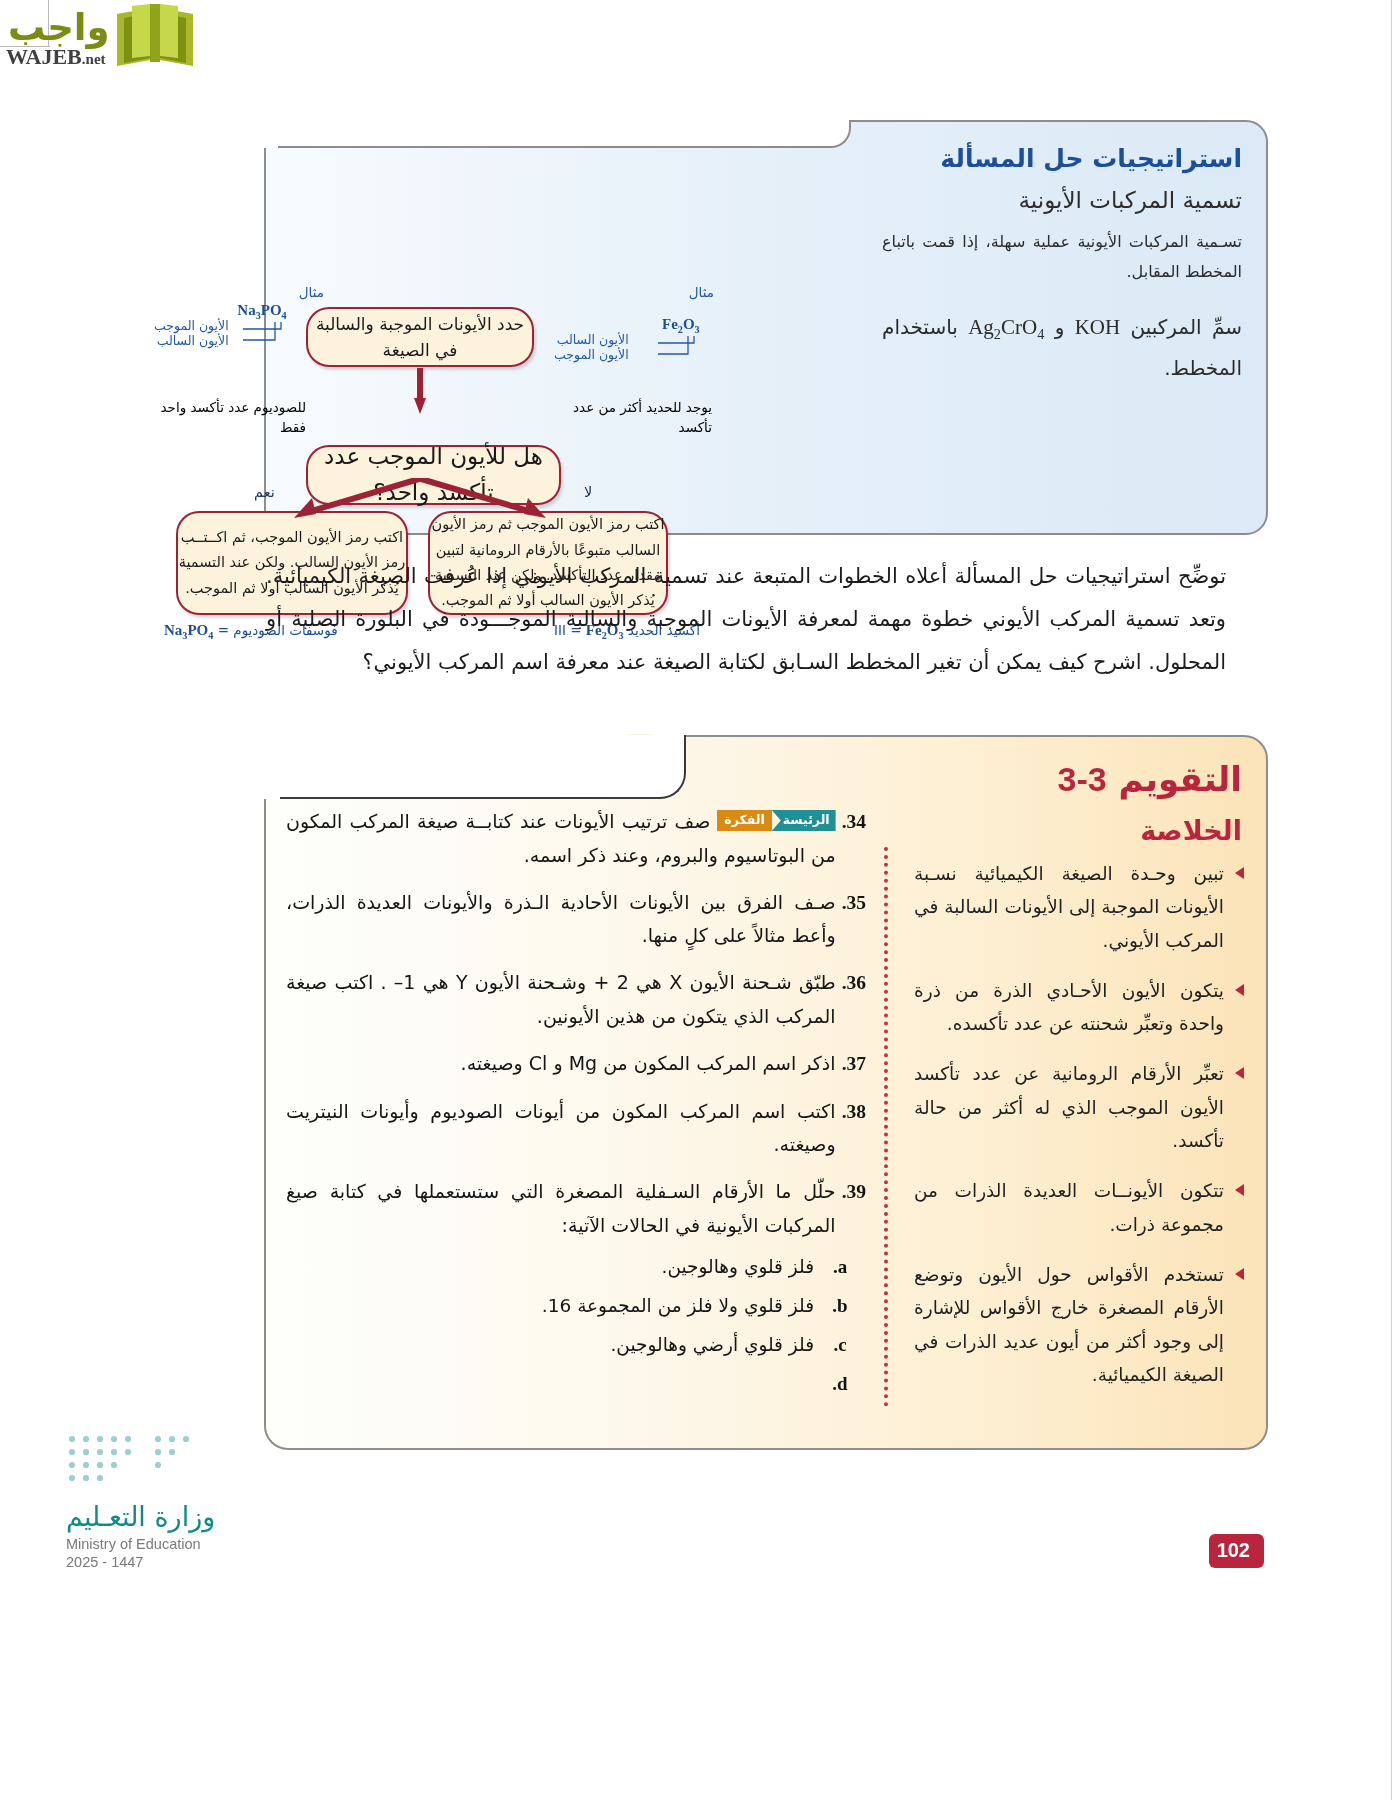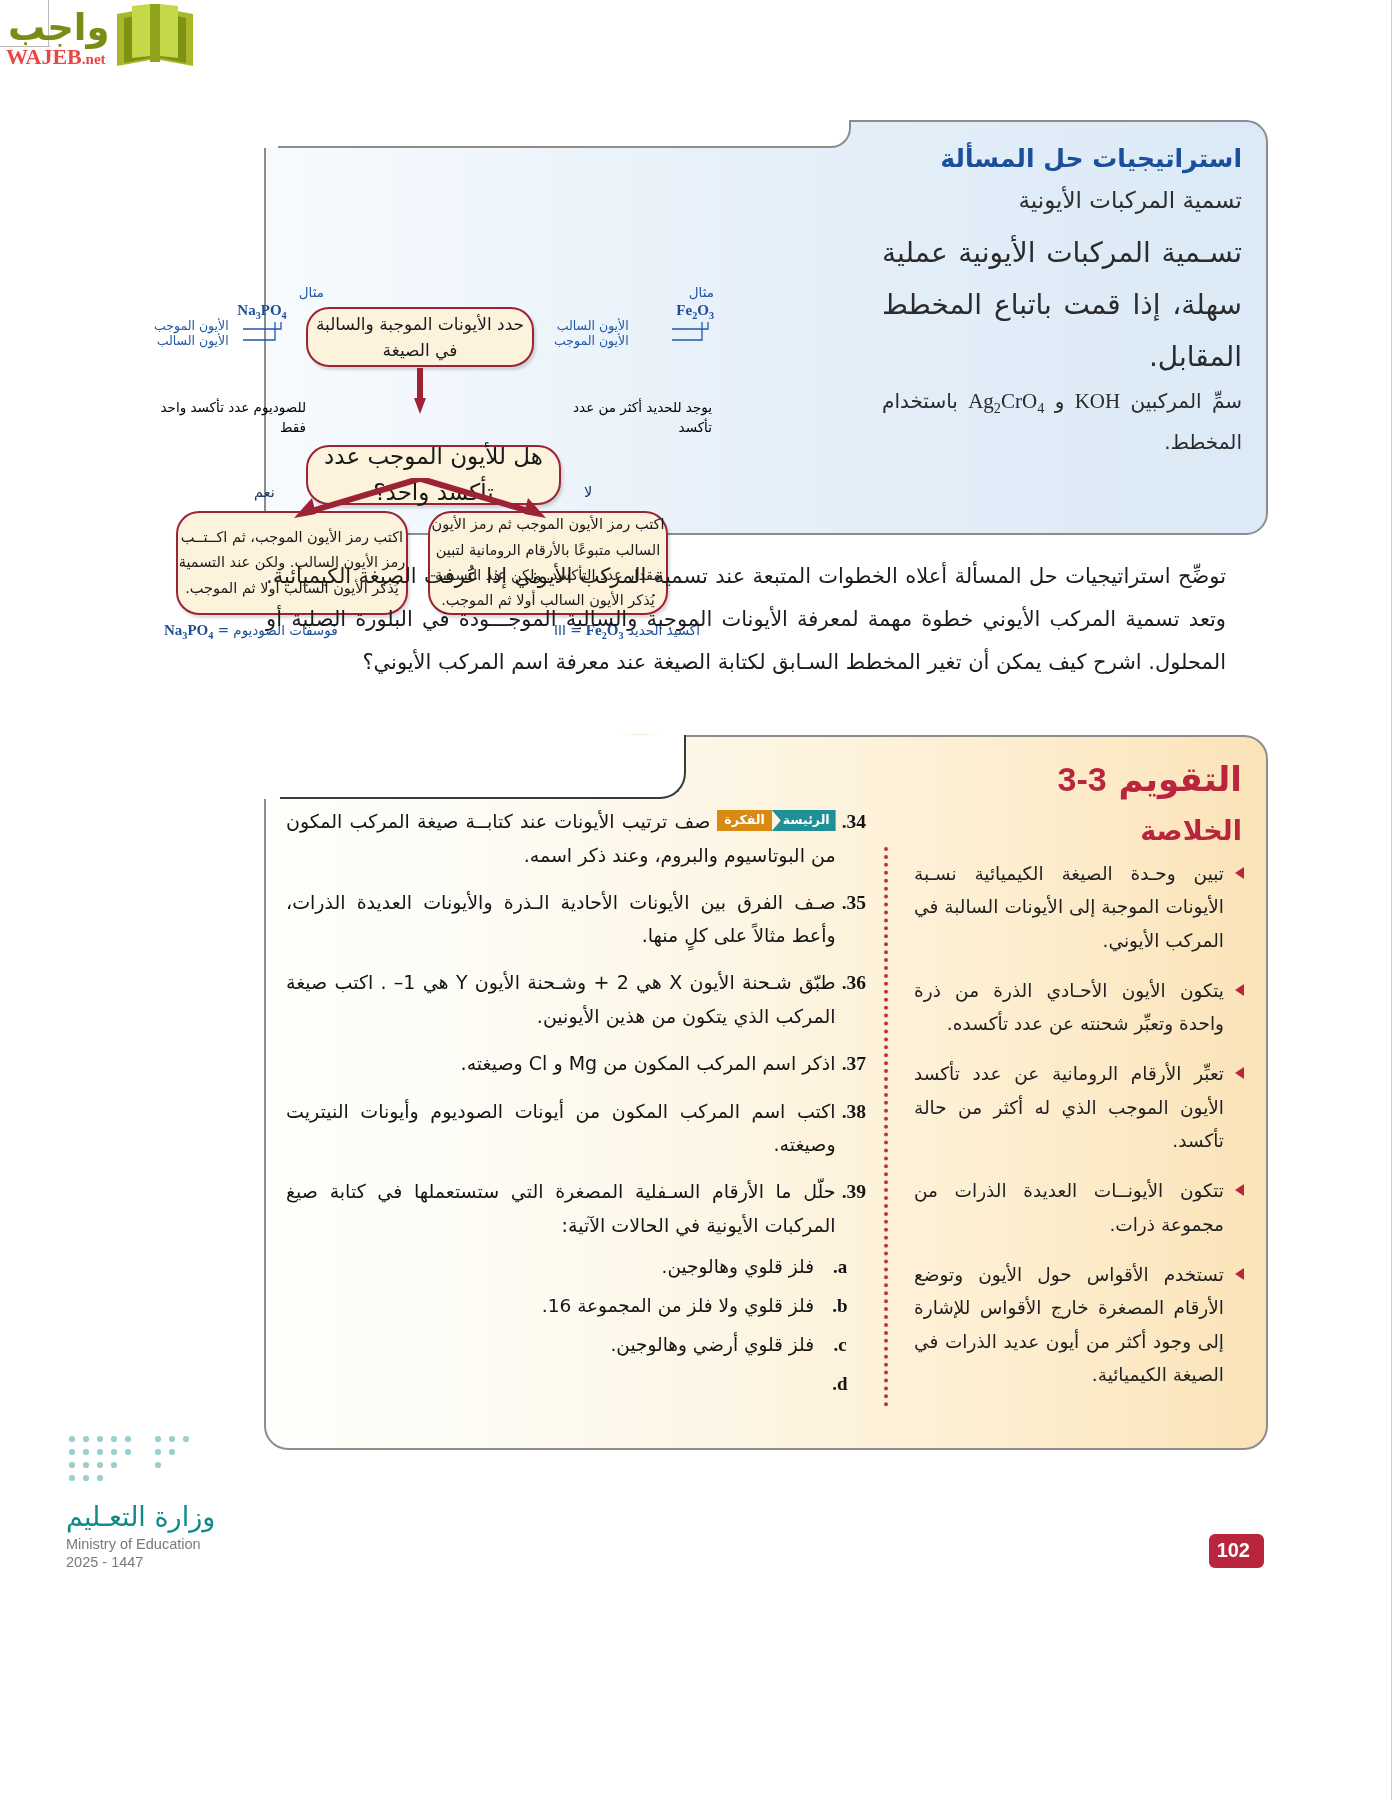--- a/index.html
+++ b/index.html
@@ -26,21 +26,21 @@
     left: 8px; top: 2px;
     font-size: 37px; font-weight: bold;
     color: #7b8c14;
     font-family: "DejaVu Sans", sans-serif;
     letter-spacing: -1px;
   }
   #wajeb-top .wlogo-en {
     position: absolute;
     left: 6px; top: 40px;
     font-size: 22px; font-weight: bold;
-    color: #ef4444;
+    color: #404040;
     font-family: "Liberation Serif", serif;
   }
   #wajeb-top .wlogo-en .net {
     font-size: 15px;
   }
   #wajeb-top .book { position: absolute; left: 112px; top: 0px; }
 
   
   #guide-v { position:absolute; left:48px; top:0; width:1px; height:46px; background:#b9b9b9; }
   #guide-h { position:absolute; left:0px; top:46px; width:50px; height:1px; background:#b9b9b9; }
@@ -89,22 +89,22 @@
     font-family: "DejaVu Sans", sans-serif;
   }
   .strat-title {
     font-size: 25px; font-weight: bold; color: #1b4e9b;
     letter-spacing: 1px; margin-bottom: 14px;
   }
   .strat-sub {
     font-size: 23px; color: #2d2d2d; margin-bottom: 14px;
   }
   .strat-body {
-    font-size: 28px; color: #2b2b2b; line-height: 1.85;
-    text-align: justify; 
+    font-size: 16px; color: #2b2b2b; line-height: 1.85;
+    text-align: justify; margin-bottom: 22px;
   }
   .strat-title2 {
     font-size: 25px; font-weight: bold; color: #1b4e9b;
     margin-bottom: 12px;
   }
   .strat-apply {
     font-size: 20px; color: #2b2b2b; line-height: 1.9;
     text-align: justify;
   }
   .formula { font-family: "Liberation Serif", serif; font-size: 21px; }
@@ -392,21 +392,21 @@
     <div class="strat-title">استراتيجيات حل المسألة</div>
     <div class="strat-sub">تسمية المركبات الأيونية</div>
     <div class="strat-body">تسـمية المركبات الأيونية عملية سهلة، إذا قمت باتباع المخطط المقابل.</div>
     <div class="strat-apply"><span>سمِّ المركبين </span><span class="formula">KOH</span><span> و </span><span class="formula"><span>Ag</span><sub>2</sub><span>CrO</span><sub>4</sub></span><span> باستخدام المخطط.</span></div>
   </div>
 
   <div id="flowchart">
 
     <div class="ex-block" id="ex-right">
       <div class="ex-title">مثال</div>
-      <div style="display:flex; align-items:flex-start; justify-content:space-between; gap:19px; margin-top:2px;">
+      <div style="display:flex; align-items:flex-start; justify-content:flex-end; gap:19px; margin-top:16px;">
         <div style="text-align:right;">
           <div class="ex-formula"><span>Fe</span><sub>2</sub><span>O</span><sub>3</sub></div>
           <svg width="52" height="26" viewBox="0 0 52 26">
             <path d="M46 1 L46 8 L10 8" stroke="#2158a8" fill="none" stroke-width="1.3"></path>
             <path d="M40 1 L40 19 L10 19" stroke="#2158a8" fill="none" stroke-width="1.3"></path>
           </svg>
         </div>
         <div style="padding-top:16px;">
           <div class="ex-line">الأيون السالب</div>
           <div class="ex-line">الأيون الموجب</div>

